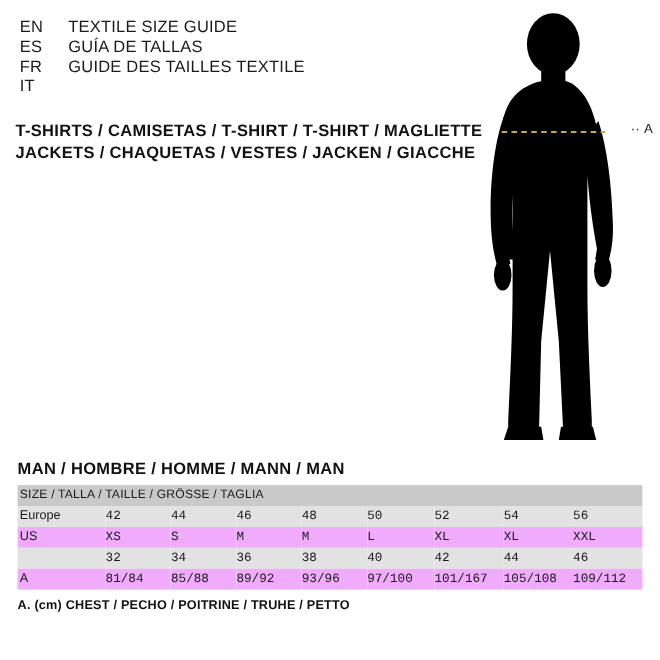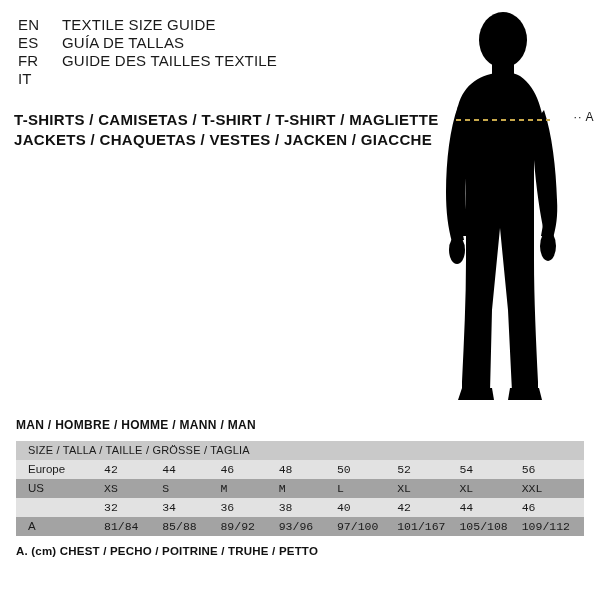--- a/index.html
+++ b/index.html
@@ -76,21 +76,21 @@
     font-size: 12px;
     color: #1a1a1a;
     letter-spacing: 0.5px;
   }
 
   
   .section-title {
     position: absolute;
     left: 16px;
     top: 418px;
-    font-size: 12px;
+    font-size: 15px;
     font-weight: bold;
     letter-spacing: 0.3px;
     color: #111111;
   }
 
   table.size-table {
     position: absolute;
     left: 16px;
     top: 441px;
     width: 568px;
@@ -106,25 +106,25 @@
   }
   table.size-table tr.hdr td {
     background: #c9c9c9;
     font-size: 11px;
     letter-spacing: 0.2px;
   }
   table.size-table tr.shade td {
     background: #e2e2e2;
   }
   table.size-table tr.plain td {
-    background: #a3a3a3;
+    background: #f0abfc;
   }
   table.size-table td.label {
     width: 92px;
-    padding-left: 12px;
+    padding-left: 2px;
   }
   table.size-table td.val {
     width: 68px;
     font-family: Liberation Mono, monospace;
   }
 
   .footnote {
     position: absolute;
     left: 16px;
     top: 545px;

